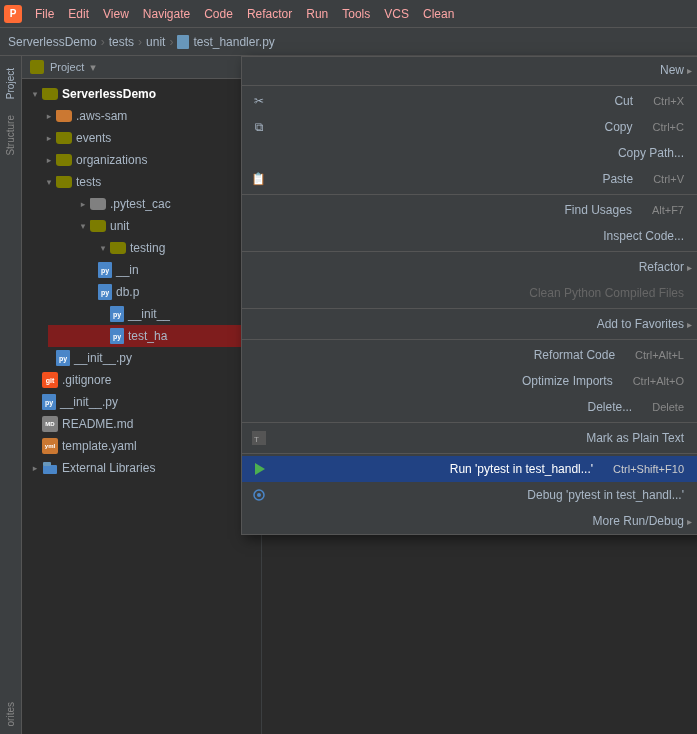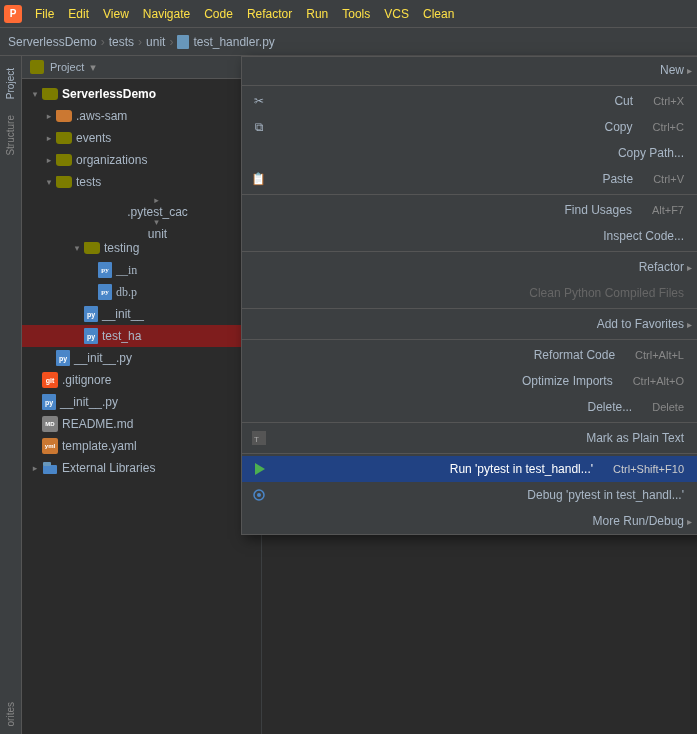--- a/index.html
+++ b/index.html
@@ -32,21 +32,21 @@
       display: flex;
       align-items: center;
       justify-content: center;
       font-size: 10px;
       color: white;
       font-weight: bold;
       flex-shrink: 0;
     }
     .menu-item {
       padding: 3px 7px;
-      color: #fde047;
+      color: #fca5a5;
       cursor: pointer;
       font-size: 12px;
     }
 
     
     .breadcrumb {
       background: #3c3f41;
       height: 28px;
       display: flex;
       align-items: center;
@@ -127,23 +127,23 @@
       align-items: center;
       padding: 2px 4px;
       cursor: pointer;
       white-space: nowrap;
       height: 22px;
     }
     .tree-item.selected { background: #7f1d1d; }
 
     .indent1 { padding-left: 8px; }
     .indent2 { padding-left: 22px; }
-    .indent3 { padding-left: 36px; flex-direction: column; }
-    .indent4 { padding-left: 50px; }
-    .indent5 { padding-left: 64px; font-family: Liberation Serif, serif; }
+    .indent3 { padding-left: 56px; }
+    .indent4 { padding-left: 50px; margin-left: 26px; }
+    .indent5 { padding-left: 64px; }
 
     .arrow {
       width: 10px;
       height: 10px;
       display: inline-flex;
       align-items: center;
       justify-content: center;
       margin-right: 2px;
       color: #777;
       font-size: 9px;

